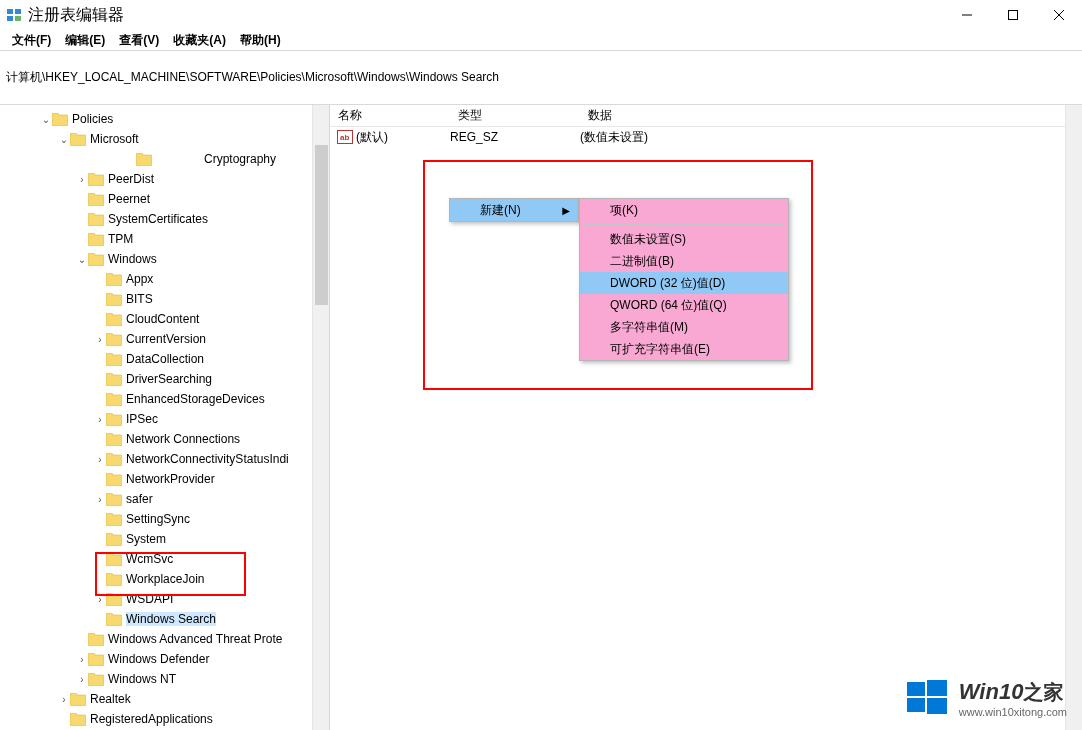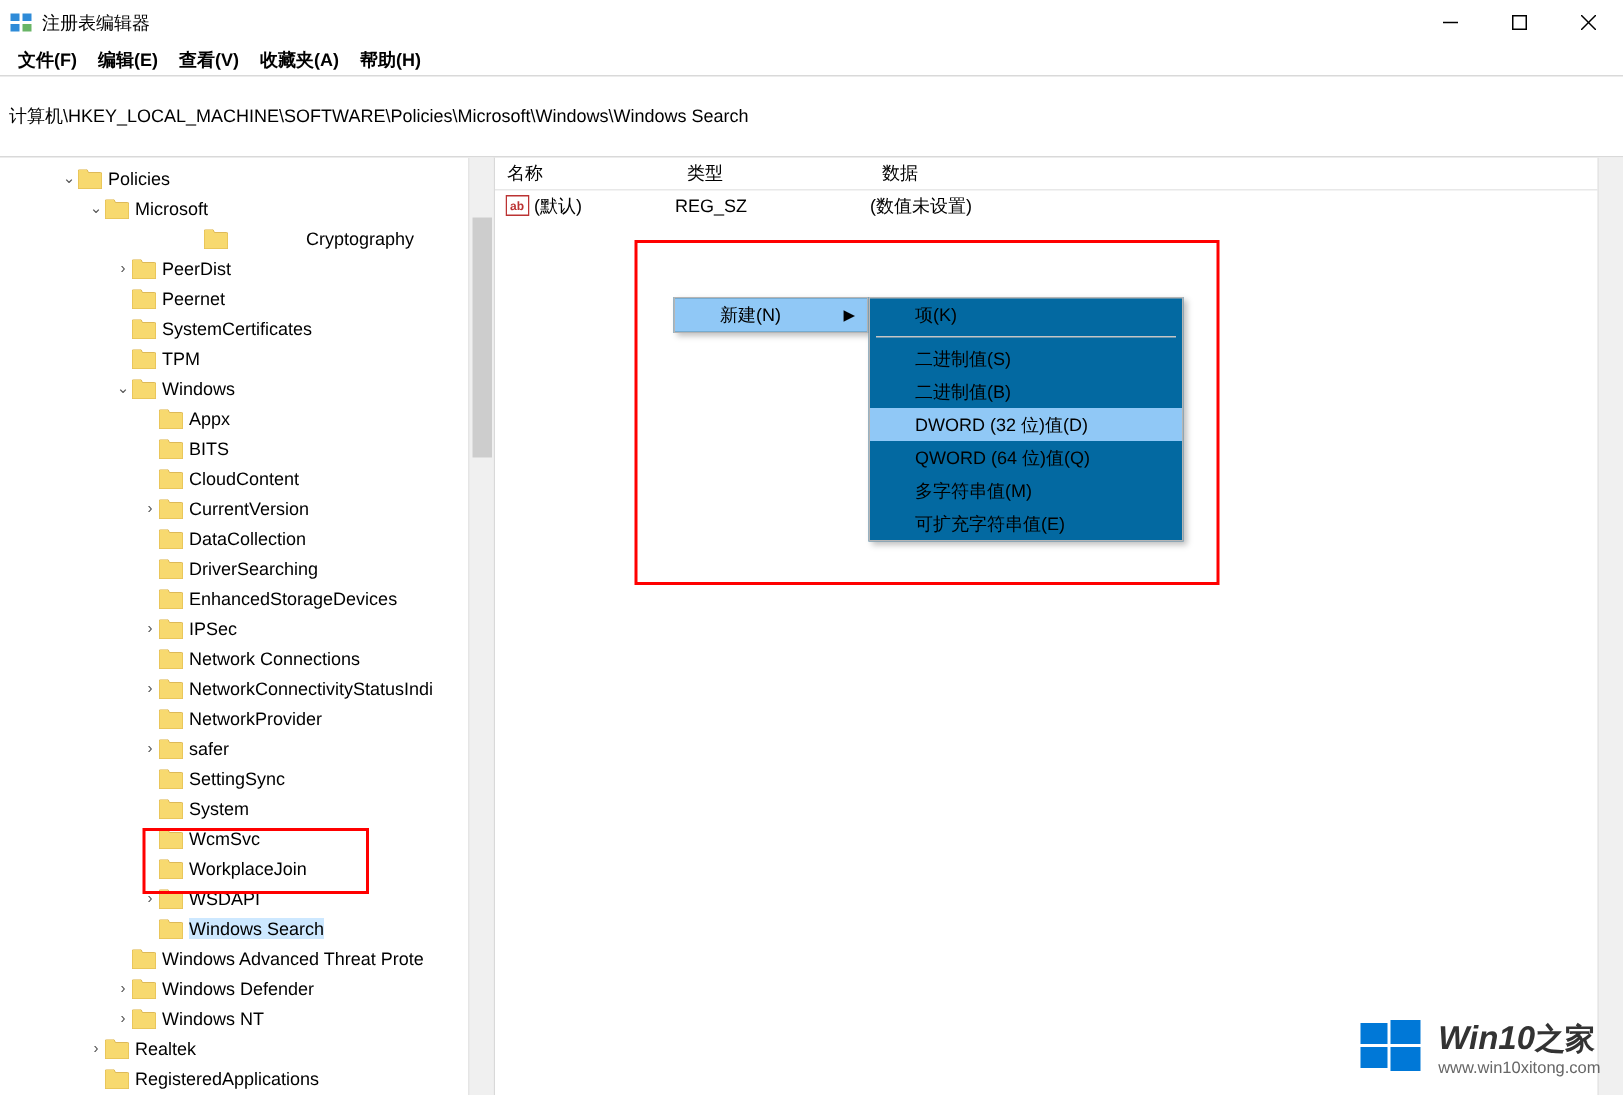--- a/index.html
+++ b/index.html
@@ -1,20 +1,20 @@
 <!DOCTYPE html>
 <html><head>
 <meta charset="utf-8">
 <style>
 * { box-sizing: border-box; margin: 0; padding: 0; font-family: "Segoe UI", "Microsoft YaHei", sans-serif; }
 body { width: 1082px; height: 730px; background: #fff; font-size: 12px; color: #000; overflow: hidden; position: relative; }
 
 .titlebar { height: 30px; display: flex; align-items: center; padding-left: 6px; background: #fff; }
 .titlebar .icon-app { width: 16px; height: 16px; margin-right: 6px; }
-.titlebar .title { font-size: 12px; }
+.titlebar .title { font-size: 16px; }
 .titlebar .ctrls { margin-left: auto; display: flex; }
 .titlebar .ctrl { width: 46px; height: 30px; display: flex; align-items: center; justify-content: center; }
 .titlebar .ctrl svg { width: 10px; height: 10px; }
 
 .menubar { height: 20px; display: flex; align-items: center; padding-left: 6px; gap: 2px; font-weight: bold; }
 .menubar span { padding: 2px 6px; font-size: 12px; }
 
 .addressbar { border-top: 1px solid #d9d9d9; border-bottom: 1px solid #d9d9d9; padding: 18px 6px; font-size: 12px; }
 
 .content { display: flex; height: calc(730px - 30px - 20px - 20px); }
@@ -40,21 +40,21 @@
 .details .row .ic { width: 18px; display: flex; align-items: center; justify-content: center; margin-left: 6px; }
 .details .row .nm { width: 96px; padding-left: 2px; }
 .details .row .ty { width: 130px; }
 .details .row .da { flex: 1; }
 .details .scrollbar-r { position: absolute; right: 0; top: 0; width: 17px; height: 100%; background: #f0f0f0; border-left: 1px solid #e5e5e5; }
 
 .highlight-box1 { position: absolute; border: 2px solid #ff0000; pointer-events: none; }
 .hb1 { left: 95px; top: 552px; width: 151px; height: 44px; }
 .hb2 { left: 423px; top: 160px; width: 390px; height: 230px; }
 
-.ctxmenu { position: absolute; background: #0369a1; border: 1px solid #b5b5b5; box-shadow: 2px 2px 4px rgba(0,0,0,0.25); }
+.ctxmenu { position: absolute; background: #f9a8d4; border: 1px solid #b5b5b5; box-shadow: 2px 2px 4px rgba(0,0,0,0.25); }
 .ctxmenu .mi { height: 22px; display: flex; align-items: center; padding: 0 24px 0 30px; font-size: 12px; position: relative; }
 .ctxmenu .mi.hov { background: #90c8f6; }
 .ctxmenu .mi .arr { position: absolute; right: 8px; font-size: 10px; }
 .ctxmenu .sep { height: 1px; background: #c5c5c5; margin: 3px 4px; }
 .cm1 { left: 449px; top: 198px; width: 130px; }
 .cm2 { left: 579px; top: 198px; width: 210px; }
 
 .watermark { position: absolute; right: 15px; bottom: 10px; display: flex; align-items: center; gap: 10px; }
 .watermark .wm-logo { width: 44px; height: 44px; }
 .watermark .wm-text { display: flex; flex-direction: column; }
@@ -442,21 +442,21 @@
     <span class="arr">▶</span>
   </div>
 </div>
 
 <div class="ctxmenu cm2">
   <div class="mi">
       <span>项(K)</span>
     </div>
   <div class="sep"></div>
   <div class="mi">
-      <span>二进制值(S)</span>
+      <span>数值未设置(S)</span>
     </div>
   <div class="mi">
       <span>二进制值(B)</span>
     </div>
   <div class="mi hov">
       <span>DWORD (32 位)值(D)</span>
     </div>
   <div class="mi">
       <span>QWORD (64 位)值(Q)</span>
     </div>

